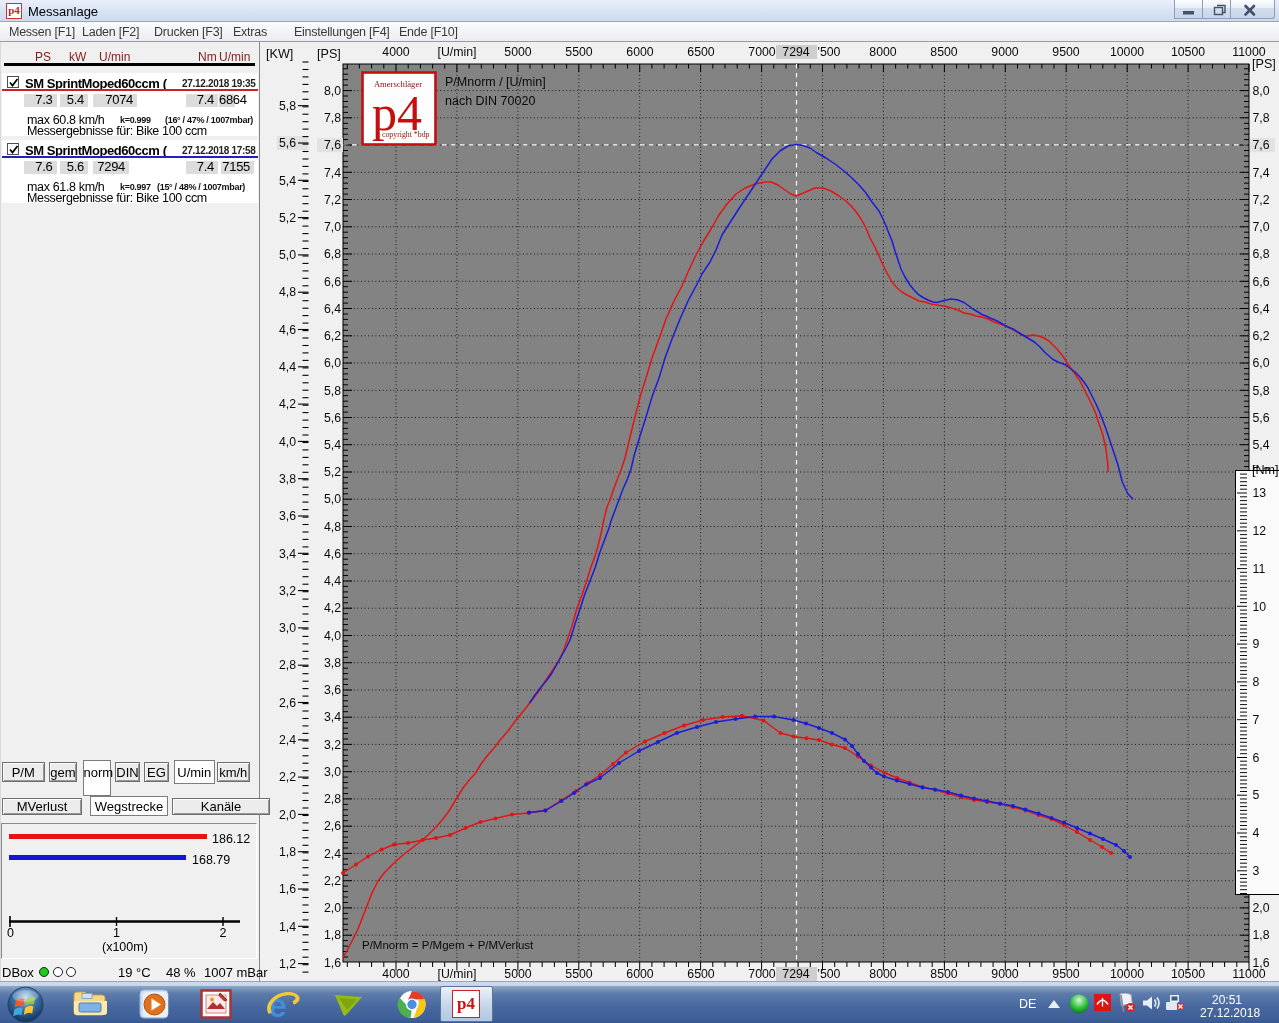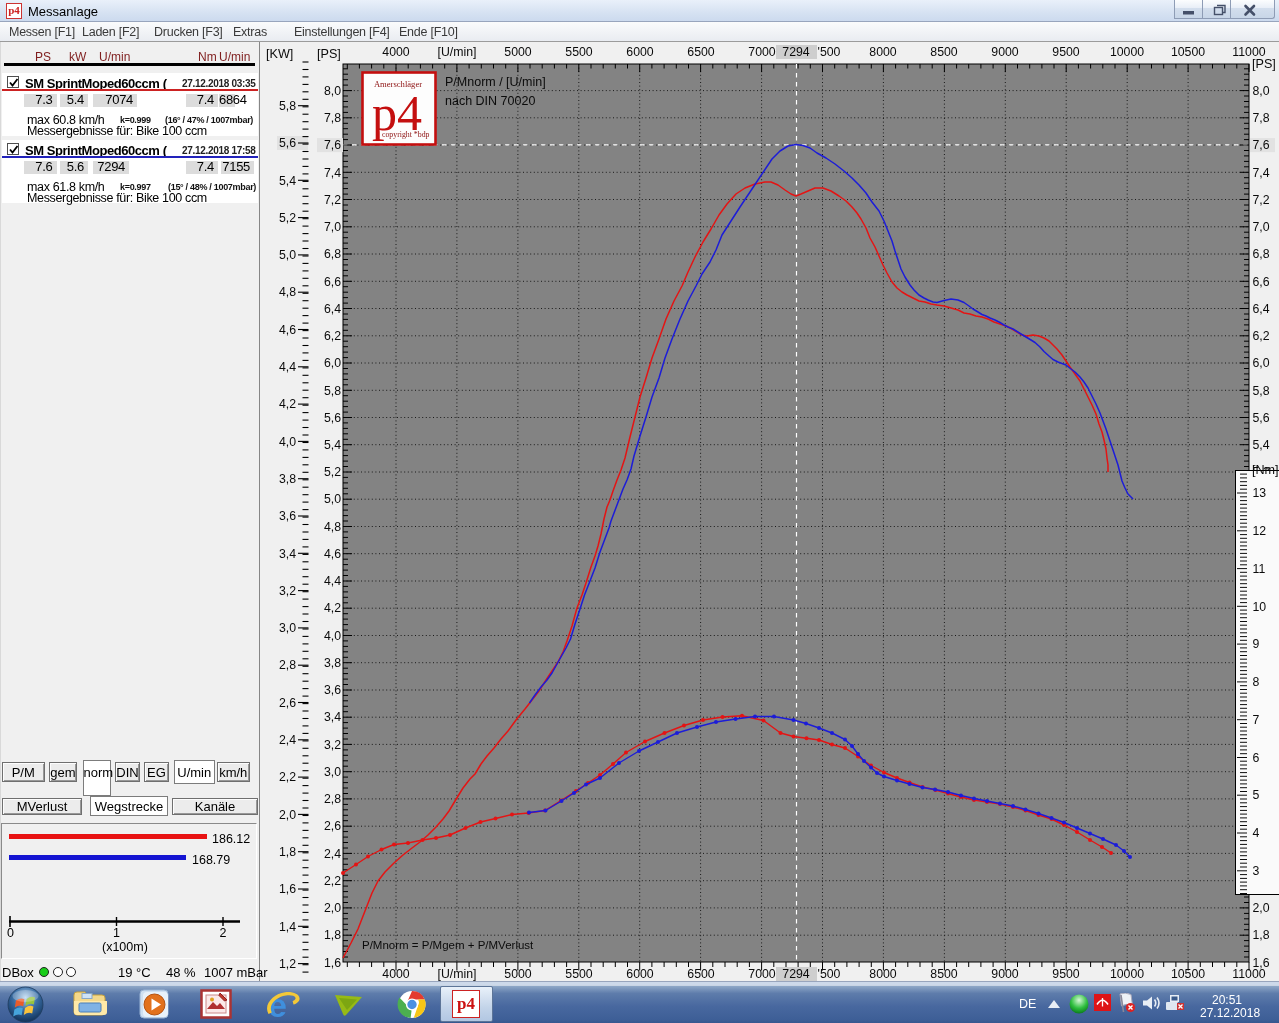--- a/index.html
+++ b/index.html
@@ -61,21 +61,21 @@
     <div class="hdr" style="left:198px">Nm</div>
     <div class="hdr" style="left:219px">U/min</div>
     <div class="abs" style="left:4px;top:63px;width:251px;height:3px;background:#000"></div>
     <div class="white-row" style="top:73px;height:62.5px"></div>
     <div class="cb" style="top:75.5px">
       <svg width="12" height="12" viewBox="0 0 12 12">
         <path d="M2 5.5 L4.5 8.5 L9.5 2" stroke="#000" stroke-width="1.8" fill="none"></path>
       </svg>
     </div>
     <div class="etitle" style="top:76px">SM SprintMoped60ccm (</div>
-    <div class="edate" style="left:182px;top:77.5px">27.12.2018 03:35</div>
+    <div class="edate" style="left:182px;top:77.5px">27.12.2018 19:35</div>
     <div class="abs" style="left:2px;top:88.5px;width:256px;height:2px;background:#cc2222"></div>
     <div class="vbox" style="left:23.5px;top:93.5px;width:33px">7.3</div>
     <div class="vbox" style="left:59.5px;top:93.5px;width:28.5px">5.4</div>
     <div class="vbox" style="left:93px;top:93.5px;width:44px">7074</div>
     <div class="vbox" style="left:185.5px;top:93.5px;width:32.5px">7.4</div>
     <div class="vbox" style="left:219px;top:93.5px;width:16px">6864</div>
     <div class="ltxt" style="left:27px;top:112.5px">max 60.8 km/h</div>
     <div class="stxt" style="left:120px;top:114.5px">k=0.999</div>
     <div class="stxt" style="left:165px;top:114.5px">(16° / 47% / 1007mbar)</div>
     <div class="ltxt" style="left:27px;top:124px">Messergebnisse für: Bike 100 ccm</div>
@@ -88,32 +88,32 @@
     <div class="etitle" style="top:143px">SM SprintMoped60ccm (</div>
     <div class="edate" style="left:182px;top:144.5px">27.12.2018 17:58</div>
     <div class="abs" style="left:2px;top:155.5px;width:256px;height:2px;background:#2222bb"></div>
     <div class="vbox" style="left:23.5px;top:160.5px;width:33px">7.6</div>
     <div class="vbox" style="left:59.5px;top:160.5px;width:28.5px">5.6</div>
     <div class="vbox" style="left:93px;top:160.5px;width:36px">7294</div>
     <div class="vbox" style="left:185.5px;top:160.5px;width:32.5px">7.4</div>
     <div class="vbox" style="left:221px;top:160.5px;width:33px">7155</div>
     <div class="ltxt" style="left:27px;top:179.5px">max 61.8 km/h</div>
     <div class="stxt" style="left:120px;top:181.5px">k=0.997</div>
-    <div class="stxt" style="left:168px;top:181.5px">(15° / 48% / 1007mbar)</div>
+    <div class="stxt" style="left:157px;top:181.5px">(15° / 48% / 1007mbar)</div>
     <div class="ltxt" style="left:27px;top:191px">Messergebnisse für: Bike 100 ccm</div>
     <div class="btn" style="left:2px;top:762px;width:42.5px;height:20px;line-height:19px">P/M</div>
     <div class="btn" style="left:49px;top:762px;width:28px;height:20px;line-height:19px">gem</div>
     <div class="btn sel" style="left:82.5px;top:760px;width:28.5px;height:36px;line-height:23px">norm</div>
     <div class="btn" style="left:115px;top:762px;width:25px;height:20px;line-height:19px">DIN</div>
     <div class="btn" style="left:144px;top:762px;width:25px;height:20px;line-height:19px">EG</div>
     <div class="btn sel" style="left:174px;top:760px;width:40.5px;height:24px;line-height:23px">U/min</div>
     <div class="btn" style="left:217px;top:762px;width:32.5px;height:20px;line-height:19px">km/h</div>
     <div class="btn" style="left:2px;top:797.5px;width:80px;height:17px;line-height:16px">MVerlust</div>
     <div class="btn sel" style="left:90px;top:796px;width:78px;height:20px;line-height:19px">Wegstrecke</div>
-    <div class="btn" style="left:172px;top:797.5px;width:86px;height:17px;line-height:16px">Kanäle</div>
+    <div class="btn" style="left:172px;top:797.5px;width:98px;height:17px;line-height:16px">Kanäle</div>
     <div id="legend" class="abs"></div>
     <div class="abs" style="left:9px;top:834px;width:198px;height:5px;background:#e81212"></div>
     <div class="abs" style="left:212px;top:832px;font-size:12.5px">186.12</div>
     <div class="abs" style="left:9px;top:854.5px;width:177px;height:5px;background:#1414d2"></div>
     <div class="abs" style="left:192px;top:852.5px;font-size:12.5px">168.79</div>
     <svg class="abs" style="left:0;top:915px" width="258" height="30">
       <line x1="9" y1="6.5" x2="240" y2="6.5" stroke="#000" stroke-width="2.4"></line>
       <line x1="10" y1="1" x2="10" y2="12" stroke="#000" stroke-width="1.6"></line>
       <line x1="116.5" y1="2" x2="116.5" y2="11" stroke="#000" stroke-width="1.4"></line>
       <line x1="223" y1="2" x2="223" y2="11" stroke="#000" stroke-width="1.4"></line>

